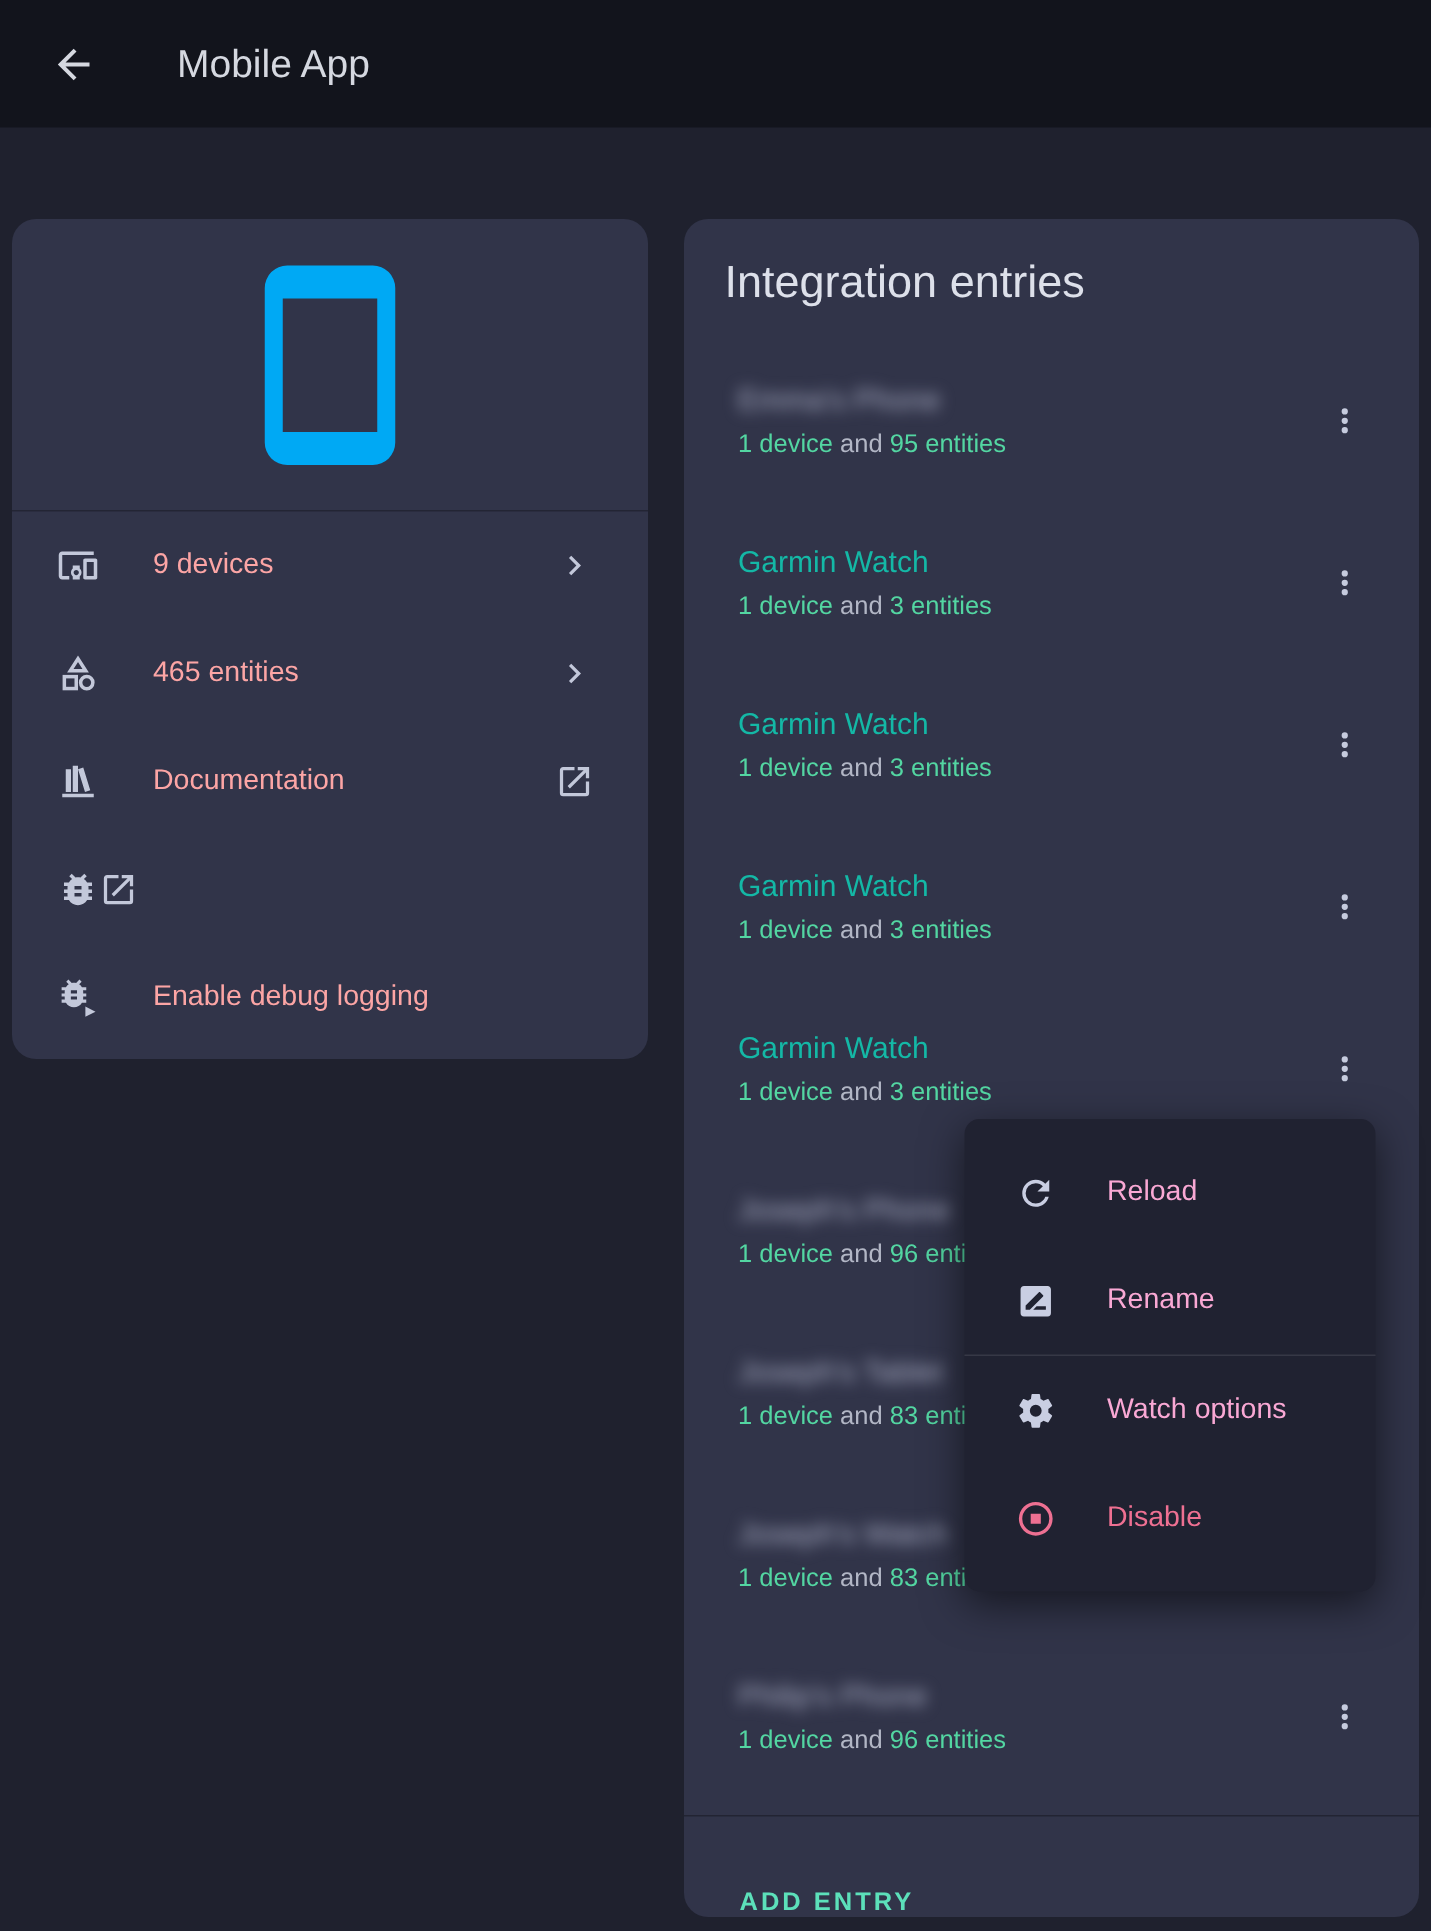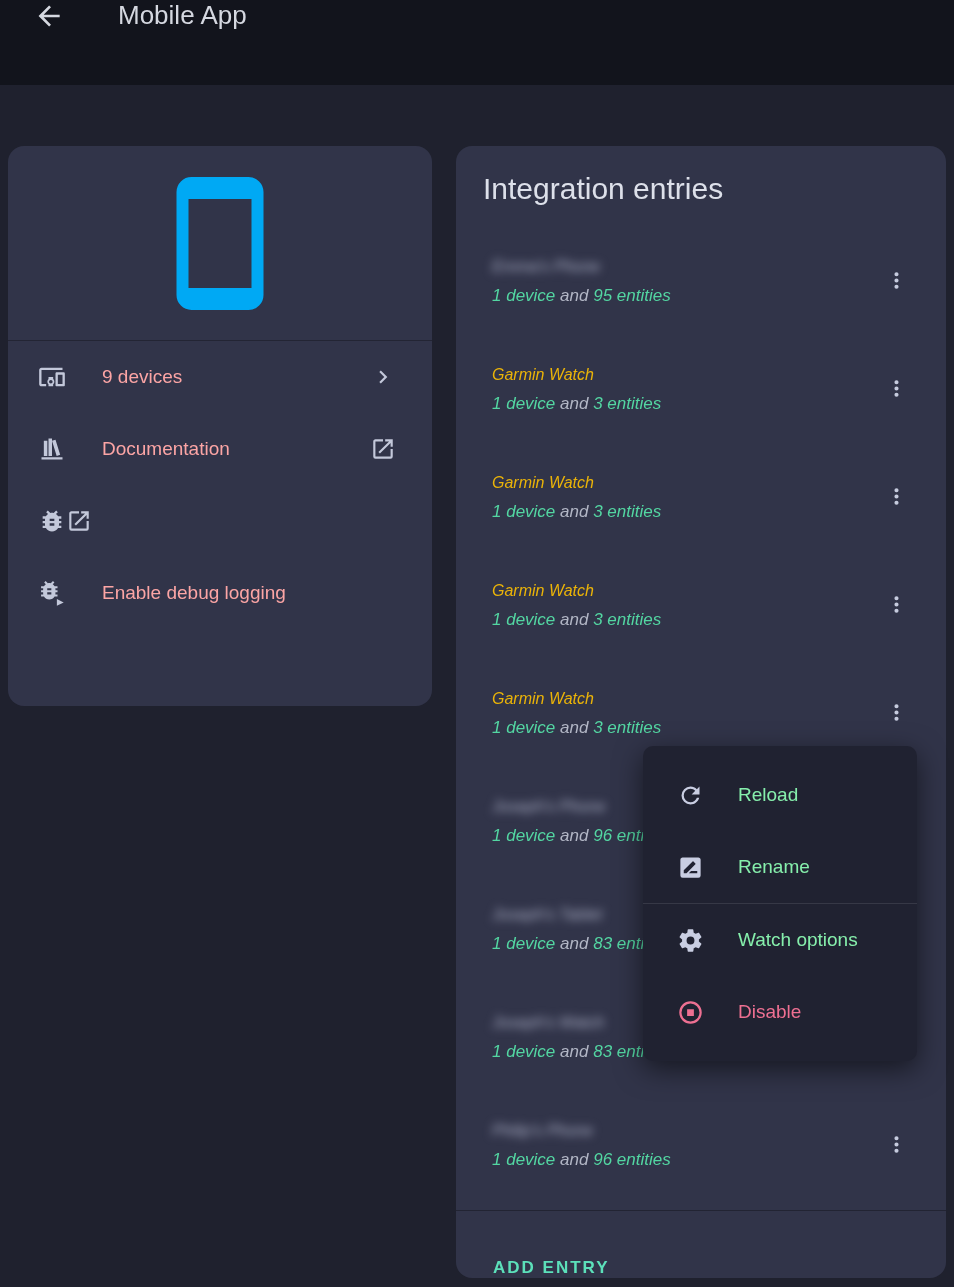--- a/index.html
+++ b/index.html
@@ -10,21 +10,21 @@
     font-family:"Liberation Sans", sans-serif;
     overflow:hidden;
     -webkit-font-smoothing:antialiased;
   }
   svg{display:block;}
 
   
   .app-header{
     position:absolute;top:0;left:0;right:0;height:85px;
     background:#12141c;
-    display:flex;
+    display:flex;align-items:center;
   }
   .back-btn{
     margin-left:33px;width:32px;height:32px;
     color:#d5d8e0;cursor:pointer;background:none;border:none;padding:0;
   }
   .header-title{
     margin-left:53px;font-size:26px;color:#d5d8e0;font-weight:400;
   }
 
   
@@ -53,22 +53,22 @@
   .card-right{left:456px;top:146px;width:490px;height:1132px;}
   .card-title{
     position:absolute;top:26px;left:27px;
     font-size:30px;font-weight:400;color:#dde0ea;
   }
   .entries{position:absolute;top:80px;left:0;right:0;}
   .entry{
     height:108px;display:flex;align-items:center;
     padding:0 30px 0 36px;box-sizing:border-box;
   }
-  .entry-text{flex:1;min-width:0;font-style:italic;}
-  .entry-name{font-size:16px;line-height:26px;color:#eab308;}
+  .entry-text{flex:1;min-width:0;}
+  .entry-name{font-size:20px;line-height:26px;color:#14b8a6;}
   .entry-name.redacted{color:#a9adc4;filter:blur(5px);}
   .entry-sub{font-size:17px;line-height:22px;margin-top:5px;white-space:nowrap;}
   .entry-sub .link{color:#53d6a2;cursor:pointer;}
   .entry-sub .and{color:#b2b6c5;}
   .dots-btn{
     width:40px;height:40px;flex:none;
     display:flex;align-items:center;justify-content:center;
     color:#c6cbde;background:none;border:none;padding:0;cursor:pointer;
   }
   .dots-btn svg{width:25px;height:25px;}
@@ -88,21 +88,21 @@
     position:absolute;left:643px;top:746px;width:274px;
     background:#202231;border-radius:10px;padding:13px 0;
     box-shadow:0 8px 28px rgba(0,0,0,0.55);z-index:10;
   }
   .menu-item{
     height:72px;display:flex;align-items:center;
     padding:0 16px 0 34px;cursor:pointer;
   }
   .menu-item.divided{border-top:1px solid rgba(255,255,255,0.10);}
   .menu-icon{width:27px;height:27px;color:#c9cee2;flex:none;}
-  .menu-label{margin-left:34px;font-size:19px;color:#86efac;}
+  .menu-label{margin-left:34px;font-size:19px;color:#f9a8d4;}
   .menu-item.danger .menu-icon,
   .menu-item.danger .menu-label{color:#ee7092;}
 </style>
 </head>
 <body>
 
 <div class="app-header">
   <button class="back-btn">
     <span>
       <svg viewBox="0 0 24 24" width="32" height="32" fill="currentColor">
@@ -125,20 +125,35 @@
         </svg>
     </span>
     <span class="row-label">9 devices</span>
     <span class="row-trailing">
       <svg viewBox="0 0 24 24" width="26" height="26" fill="currentColor">
           <path d="M8.59,16.58L13.17,12L8.59,7.41L10,6L16,12L10,18L8.59,16.58Z"></path>
         </svg>
     </span>
   </div>
 
+  <div class="info-row">
+    <span class="row-icon">
+      <svg viewBox="0 0 24 24" width="28" height="28" fill="none" stroke="currentColor" stroke-width="2">
+        <path d="M12 3.6 L16.4 10.4 H7.6 Z"></path>
+        <rect x="4.2" y="13.8" width="6.8" height="6.8"></rect>
+        <circle cx="17" cy="17.2" r="3.5"></circle>
+      </svg>
+    </span>
+    <span class="row-label">465 entities</span>
+    <span class="row-trailing">
+      <svg viewBox="0 0 24 24" width="26" height="26" fill="currentColor">
+          <path d="M8.59,16.58L13.17,12L8.59,7.41L10,6L16,12L10,18L8.59,16.58Z"></path>
+        </svg>
+    </span>
+  </div>
 
   <div class="info-row">
     <span class="row-icon">
       <svg viewBox="0 0 24 24" width="28" height="28" fill="currentColor">
           <path d="M9,3V18H12V3H9M12,5L16,18L19,17L15,4L12,5M5,5V18H8V5H5M3,19V21H21V19H3Z"></path>
         </svg>
     </span>
     <span class="row-label">Documentation</span>
     <span class="row-trailing">
       <svg viewBox="0 0 24 24" width="26" height="26" fill="currentColor">

